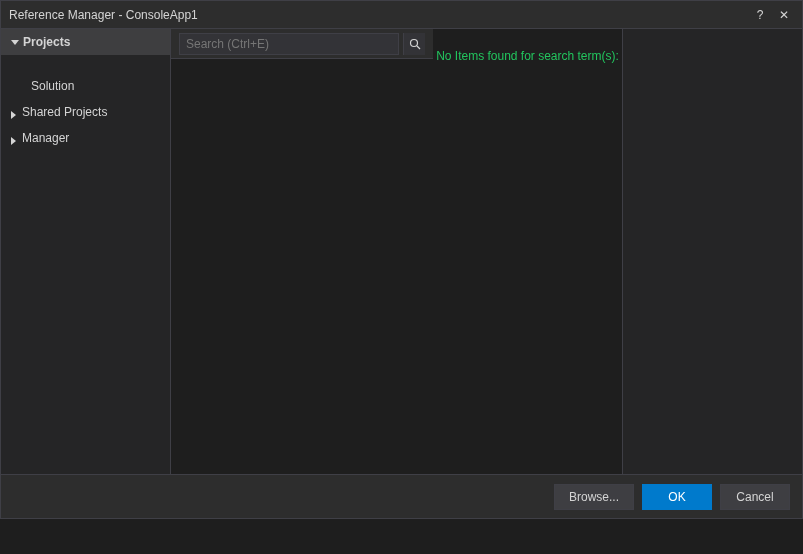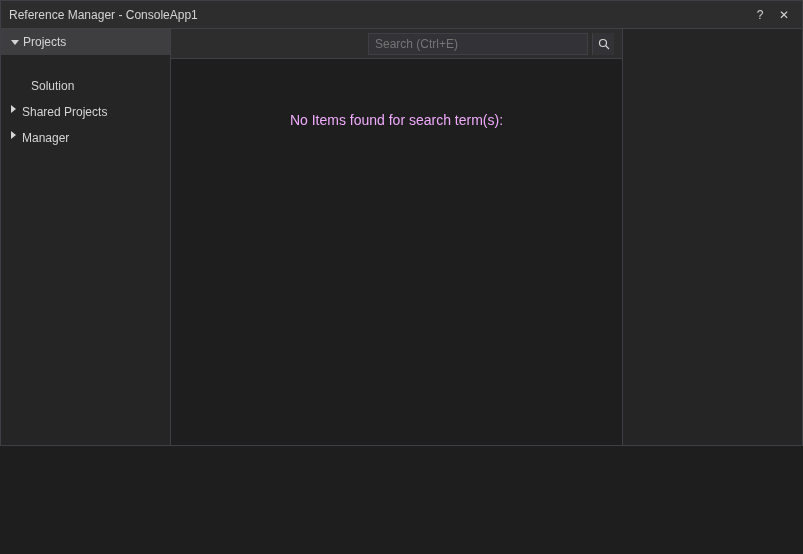--- a/index.html
+++ b/index.html
@@ -13,21 +13,21 @@
       height: 554px;
       background: #1e1e1e;
       font-family: 'Segoe UI', Arial, sans-serif;
       font-size: 13px;
       color: #d4d4d4;
       overflow: hidden;
     }
 
     .window {
       width: 803px;
-      height: 446px;
+      height: 519px;
       background: #2d2d2d;
       border: 1px solid #3f3f46;
       display: flex;
       flex-direction: column;
     }
 
     .title-bar {
       height: 28px;
       background: #2d2d2d;
       display: flex;
@@ -80,20 +80,21 @@
     .sidebar-section-header {
       padding: 6px 10px;
       font-size: 12px;
       color: #d4d4d4;
       background: #3e3e40;
       display: flex;
       align-items: center;
       gap: 4px;
       cursor: pointer;
       user-select: none;
+      font-weight: bold;
     }
 
     .chevron-down {
       display: inline-block;
       width: 0;
       height: 0;
       border-left: 4px solid transparent;
       border-right: 4px solid transparent;
       border-top: 5px solid #d4d4d4;
     }
@@ -115,30 +116,28 @@
       user-select: none;
     }
 
     .sidebar-group {
       padding: 6px 10px;
       font-size: 12px;
       color: #d4d4d4;
       cursor: pointer;
       user-select: none;
       display: flex;
-      align-items: flex-start;
+      align-items: flex-end;
       gap: 6px;
     }
 
     .main-area {
       flex: 1;
       display: flex;
-      flex-direction: column;
       background: #1e1e1e;
-      gap: 33px;
     }
 
     .search-bar {
       height: 30px;
       background: #2d2d2d;
       border-bottom: 1px solid #3f3f46;
       display: flex;
       align-items: center;
       justify-content: flex-end;
       padding: 0 8px;
@@ -183,22 +182,22 @@
     .content-area {
       flex: 1;
       background: #1e1e1e;
       display: flex;
       align-items: flex-start;
       justify-content: center;
       padding-top: 20px;
     }
 
     .no-items-text {
-      color: #f0abfc;
-      font-size: 14px;
+      color: #22c55e;
+      font-size: 12px;
     }
 
     .right-panel {
       width: 180px;
       background: #252526;
       border-left: 1px solid #3f3f46;
       flex-shrink: 0;
     }
 
     .footer {
@@ -284,13 +283,18 @@
       </div>
 
       <div class="content-area">
         <span class="no-items-text">No Items found for search term(s):</span>
       </div>
     </div>
 
     <div class="right-panel"></div>
   </div>
 
+  <div class="footer">
+    <button class="footer-btn">Browse...</button>
+    <button class="footer-btn primary">OK</button>
+    <button class="footer-btn">Cancel</button>
+  </div>
 </div>
 
 </body></html>

